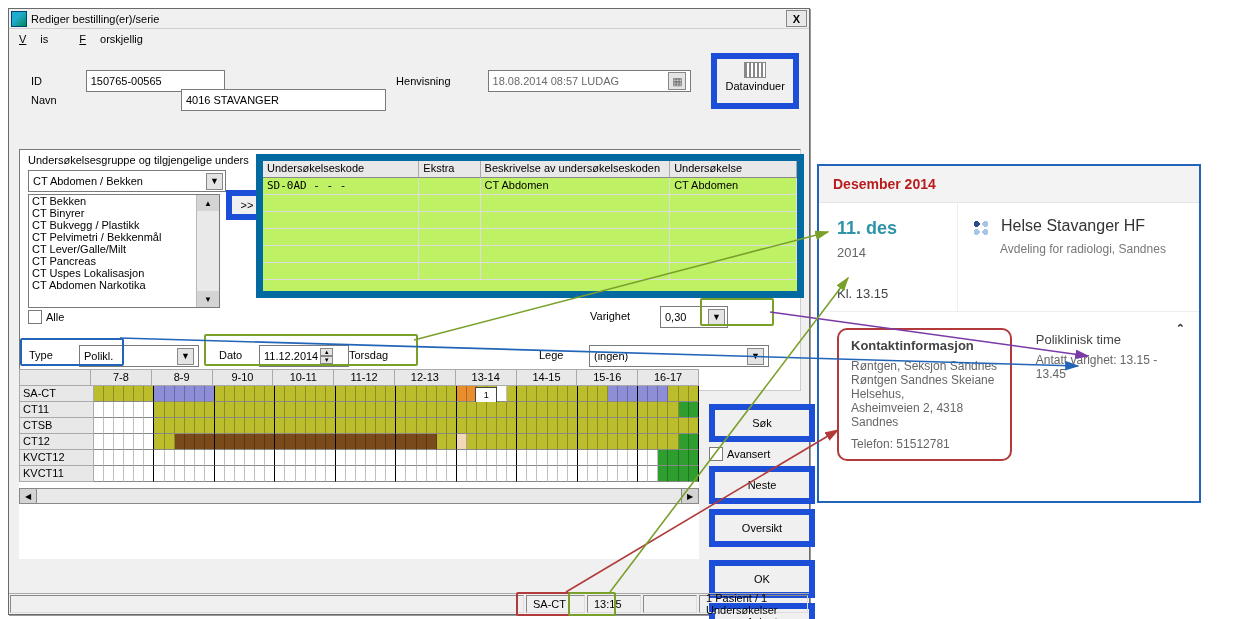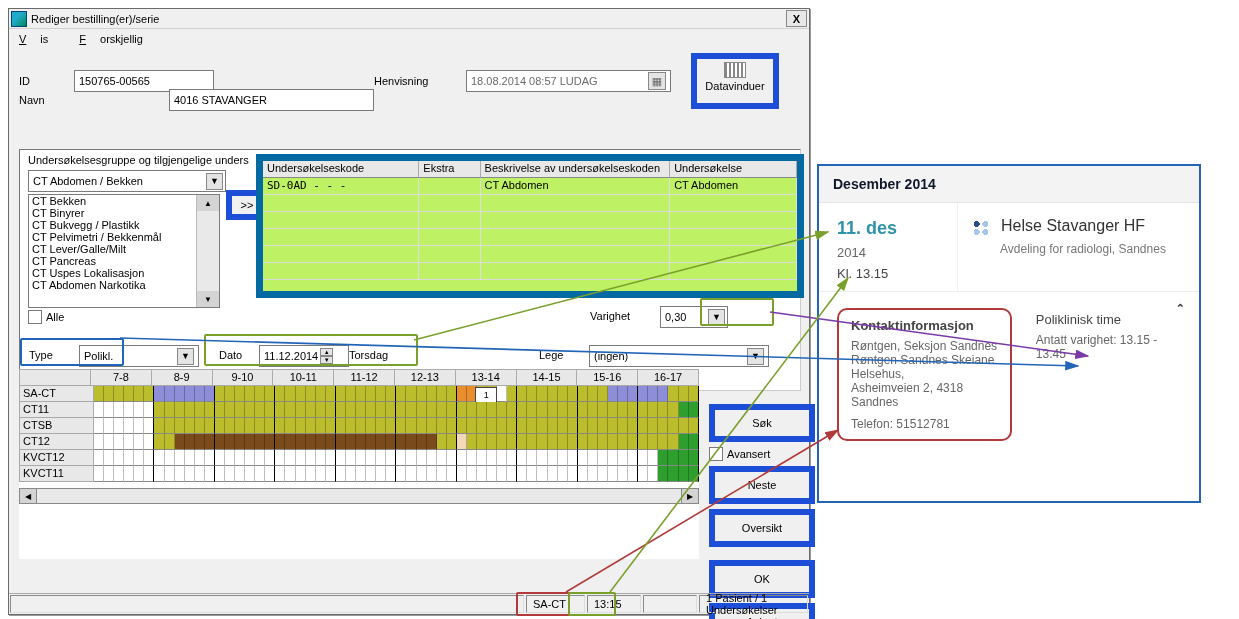--- a/index.html
+++ b/index.html
@@ -57,21 +57,21 @@
   }
   .win-menubar span { margin-right: 14px; }
   .win-menubar .ul { text-decoration: underline; }
 
   .form-area {
     position: relative;
     padding: 6px 10px 0 10px;
     height: 60px;
   }
   .form-row { display: flex; align-items: center; margin-bottom: 4px; }
-  .lbl { width: 55px; }
+  .lbl { width: 55px; margin-left: 12px; }
   .tb {
     border: 1px solid #7a7a7a;
     background: #fff;
     height: 18px;
     padding: 1px 4px;
     font-family: inherit;
     font-size: 11px;
     display: flex;
     align-items: center;
   }
@@ -255,30 +255,30 @@
   
   .card {
     position:absolute; left:817px; top:164px;
     width:380px; height:335px;
     border:2px solid #2265b8;
     background:#fff;
     font-family:"Segoe UI",Arial,sans-serif;
   }
   .card-hdr {
     background:#f3f3f3; border-bottom:1px solid #e5e5e5;
-    padding:10px 14px; font-size:14px; font-weight:600; color:#0f172a;
+    padding:10px 14px; font-size:14px; font-weight:600; color:#b91c1c;
   }
   .card-body { display:flex; }
   .card-left {
     width:110px; padding:16px 10px 10px 18px;
     border-right:1px solid #efefef;
   }
   .card-left .day { color:#2f93a8; font-size:18px; font-weight:600; line-height:1.1; }
   .card-left .year { color:#666; margin-top:6px; font-size:13px; }
-  .card-left .time { color:#444; margin-top:6px; font-size:13px; }
+  .card-left .time { color:#444; margin-top:26px; font-size:13px; }
   .card-right { flex:1; padding:14px 12px 10px 12px; position:relative; }
   .card-right .org-icon {
     display:inline-block; width:22px; height:20px; vertical-align:middle;
     background:
       radial-gradient(circle at 30% 30%,#2a4a8a 0 3px,transparent 3px),
       radial-gradient(circle at 70% 30%,#a7c5e8 0 3px,transparent 3px),
       radial-gradient(circle at 30% 70%,#a7c5e8 0 3px,transparent 3px),
       radial-gradient(circle at 70% 70%,#a7c5e8 0 3px,transparent 3px);
     margin-right:6px;
   }

